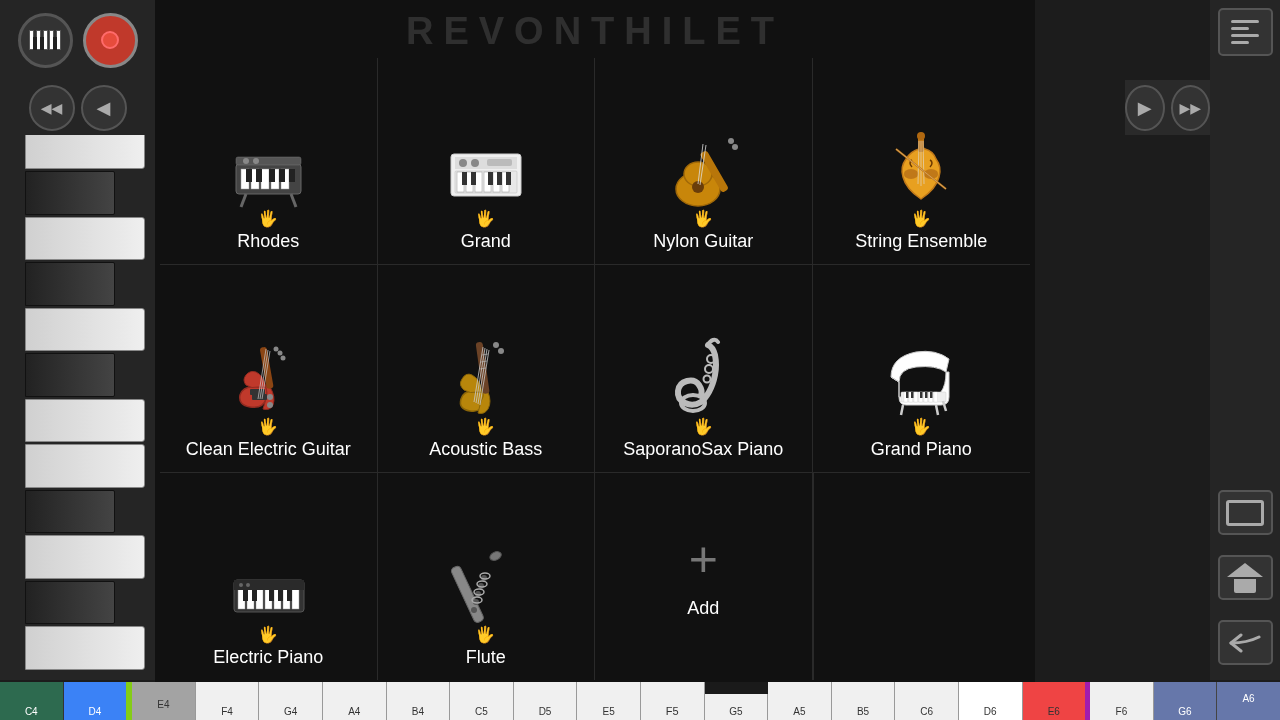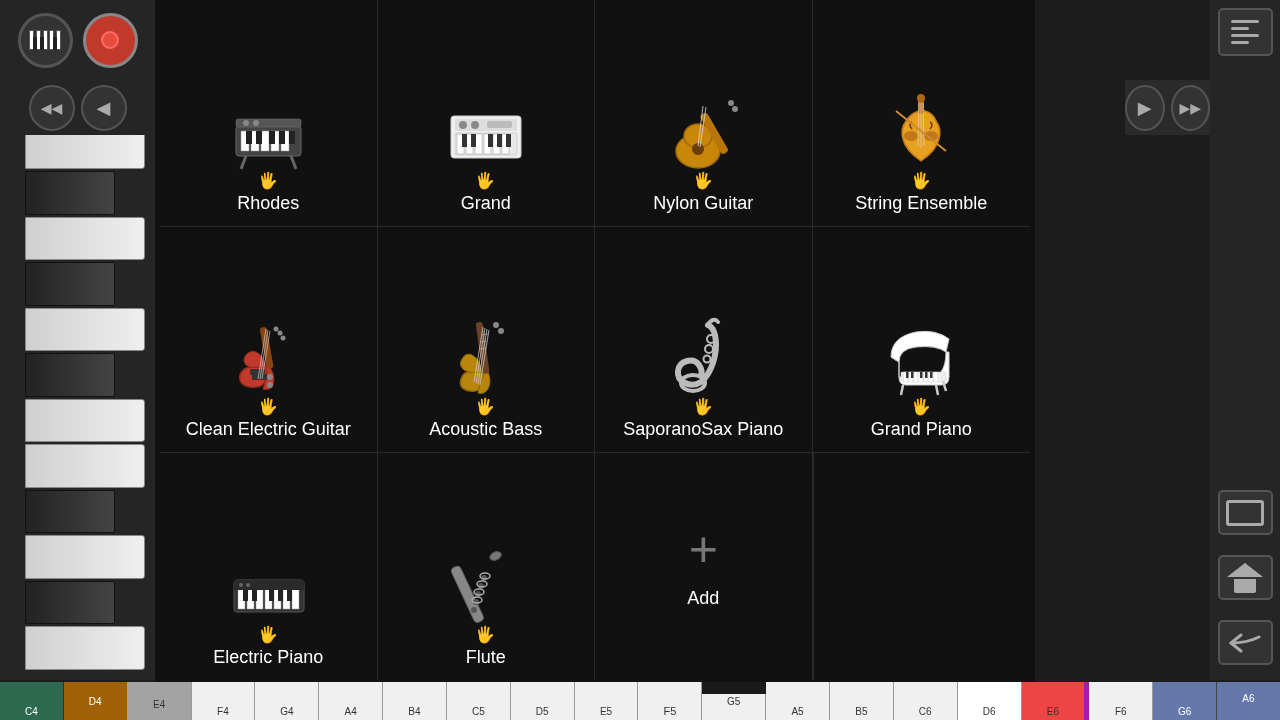--- a/index.html
+++ b/index.html
@@ -92,20 +92,21 @@
   </div>
 </div>
 
 <div style="position:absolute;right:70px;top:80px;width:85px;height:55px;background:#2a2a2a;z-index:15;display:flex;align-items:center;justify-content:center;gap:6px;">
   <div style="width:46px;height:46px;border-radius:50%;border:2px solid #555;background:#333;display:flex;align-items:center;justify-content:center;cursor:pointer;color:#aaa;font-size:18px;">▶</div>
   <div style="width:46px;height:46px;border-radius:50%;border:2px solid #555;background:#333;display:flex;align-items:center;justify-content:center;cursor:pointer;color:#aaa;font-size:14px;">▶▶</div>
 </div>
 
 <div style="position:absolute;top:0;left:155px;width:880px;height:685px;background:rgba(18,18,18,0.97);z-index:20;display:flex;flex-direction:column;">
 
+  <div style="text-align:center;color:rgba(255,255,255,0.13);font-size:38px;font-weight:bold;letter-spacing:10px;padding:10px 0 5px;font-family:Arial,sans-serif;">REVONTHILET</div>
 
   <div style="display:grid;grid-template-columns:repeat(4,1fr);grid-template-rows:repeat(3,1fr);flex:1;padding:0 5px 5px;">
 
     <div style="display:flex;flex-direction:column;align-items:center;justify-content:flex-end;padding:8px 5px 12px;cursor:pointer;border-right:1px solid #2a2a2a;border-bottom:1px solid #2a2a2a;">
       <svg width="85" height="70" viewBox="0 0 85 70">
 
         <rect x="10" y="25" width="65" height="30" rx="3" fill="#444" stroke="#666" stroke-width="1"></rect>
         <rect x="15" y="30" width="8" height="20" fill="white" stroke="#999" stroke-width="0.5"></rect>
         <rect x="25" y="30" width="8" height="20" fill="white" stroke="#999" stroke-width="0.5"></rect>
         <rect x="35" y="30" width="8" height="20" fill="white" stroke="#999" stroke-width="0.5"></rect>
@@ -356,31 +357,31 @@
     </div>
 
     <div style="border-left:1px solid #2a2a2a;"></div>
 
   </div>
 </div>
 
 <div style="position:absolute;bottom:0;left:0;right:0;height:38px;background:#1a1a1a;display:flex;z-index:30;">
 
   <div style="flex:1;background:#2d6a4f;display:flex;align-items:flex-end;justify-content:center;padding-bottom:3px;border-right:1px solid #333;font-size:10px;color:white;cursor:pointer;">C4</div>
-  <div style="flex:1;background:#a16207;display:flex;align-items:flex-end;justify-content:center;padding-bottom:13px;border-right:1px solid #84cc16;font-size:10px;color:white;cursor:pointer;">D4</div>
+  <div style="flex:1;background:#3b82f6;display:flex;align-items:flex-end;justify-content:center;padding-bottom:3px;border-right:6px solid #84cc16;font-size:10px;color:white;cursor:pointer;">D4</div>
   <div style="flex:1;background:#a3a3a3;display:flex;align-items:flex-end;justify-content:center;padding-bottom:10px;border-right:1px solid #999;font-size:10px;color:#333;cursor:pointer;">E4</div>
   <div style="flex:1;background:#f0f0f0;display:flex;align-items:flex-end;justify-content:center;padding-bottom:3px;border-right:1px solid #999;font-size:10px;color:#333;cursor:pointer;">F4</div>
   <div style="flex:1;background:#f0f0f0;display:flex;align-items:flex-end;justify-content:center;padding-bottom:3px;border-right:1px solid #999;font-size:10px;color:#333;cursor:pointer;">G4</div>
   <div style="flex:1;background:#f0f0f0;display:flex;align-items:flex-end;justify-content:center;padding-bottom:3px;border-right:1px solid #999;font-size:10px;color:#333;cursor:pointer;">A4</div>
   <div style="flex:1;background:#f0f0f0;display:flex;align-items:flex-end;justify-content:center;padding-bottom:3px;border-right:1px solid #999;font-size:10px;color:#333;cursor:pointer;">B4</div>
   <div style="flex:1;background:#f0f0f0;display:flex;align-items:flex-end;justify-content:center;padding-bottom:3px;border-right:1px solid #999;font-size:10px;color:#333;cursor:pointer;">C5</div>
   <div style="flex:1;background:#f0f0f0;display:flex;align-items:flex-end;justify-content:center;padding-bottom:3px;border-right:1px solid #999;font-size:10px;color:#333;cursor:pointer;">D5</div>
   <div style="flex:1;background:#f0f0f0;display:flex;align-items:flex-end;justify-content:center;padding-bottom:3px;border-right:1px solid #999;font-size:10px;color:#333;cursor:pointer;">E5</div>
   <div style="flex:1;background:#f0f0f0;display:flex;align-items:flex-end;justify-content:center;padding-bottom:3px;border-right:1px solid #999;font-size:11px;color:#333;cursor:pointer;">F5</div>
-  <div style="flex:1;background:#f0f0f0;display:flex;align-items:flex-end;justify-content:center;padding-bottom:13px;border-right:1px solid #999;font-size:10px;color:#333;cursor:pointer;margin-top:12px;">G5</div>
+  <div style="flex:1;background:#f0f0f0;display:flex;align-items:flex-end;justify-content:center;padding-bottom:3px;border-right:1px solid #999;font-size:10px;color:#333;cursor:pointer;margin-top:12px;">G5</div>
   <div style="flex:1;background:#f0f0f0;display:flex;align-items:flex-end;justify-content:center;padding-bottom:3px;border-right:1px solid #999;font-size:10px;color:#333;cursor:pointer;">A5</div>
   <div style="flex:1;background:#f0f0f0;display:flex;align-items:flex-end;justify-content:center;padding-bottom:3px;border-right:1px solid #999;font-size:10px;color:#333;cursor:pointer;">B5</div>
   <div style="flex:1;background:#f0f0f0;display:flex;align-items:flex-end;justify-content:center;padding-bottom:3px;border-right:1px solid #999;font-size:10px;color:#333;cursor:pointer;">C6</div>
   <div style="flex:1;background:#ffffff;display:flex;align-items:flex-end;justify-content:center;padding-bottom:3px;border-right:1px solid #999;font-size:10px;color:#333;cursor:pointer;">D6</div>
   <div style="flex:1;background:#ef4444;display:flex;align-items:flex-end;justify-content:center;padding-bottom:3px;border-right:5px solid #a21caf;font-size:10px;color:#333;cursor:pointer;">E6</div>
   <div style="flex:1;background:#f0f0f0;display:flex;align-items:flex-end;justify-content:center;padding-bottom:3px;border-right:1px solid #999;font-size:10px;color:#333;cursor:pointer;">F6</div>
   <div style="flex:1;background:#6677aa;display:flex;align-items:flex-end;justify-content:center;padding-bottom:3px;border-right:1px solid #444;font-size:10px;color:white;cursor:pointer;">G6</div>
   <div style="flex:1;background:#6677aa;display:flex;align-items:flex-end;justify-content:center;padding-bottom:16px;font-size:10px;color:white;cursor:pointer;">A6</div>
 </div>
 

